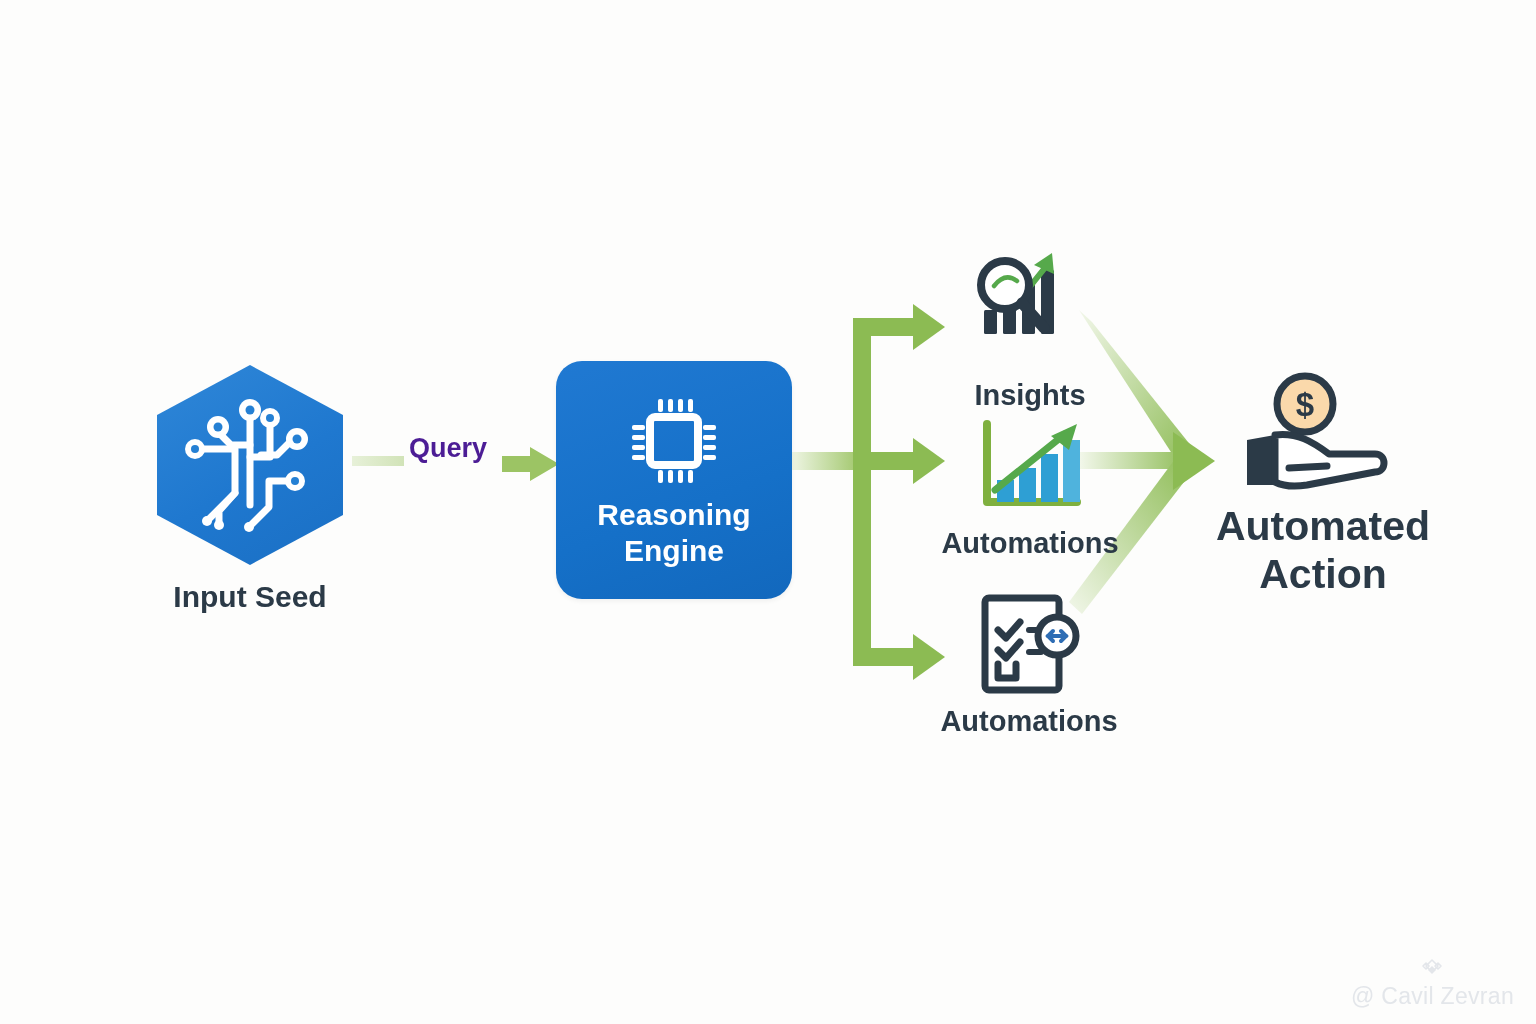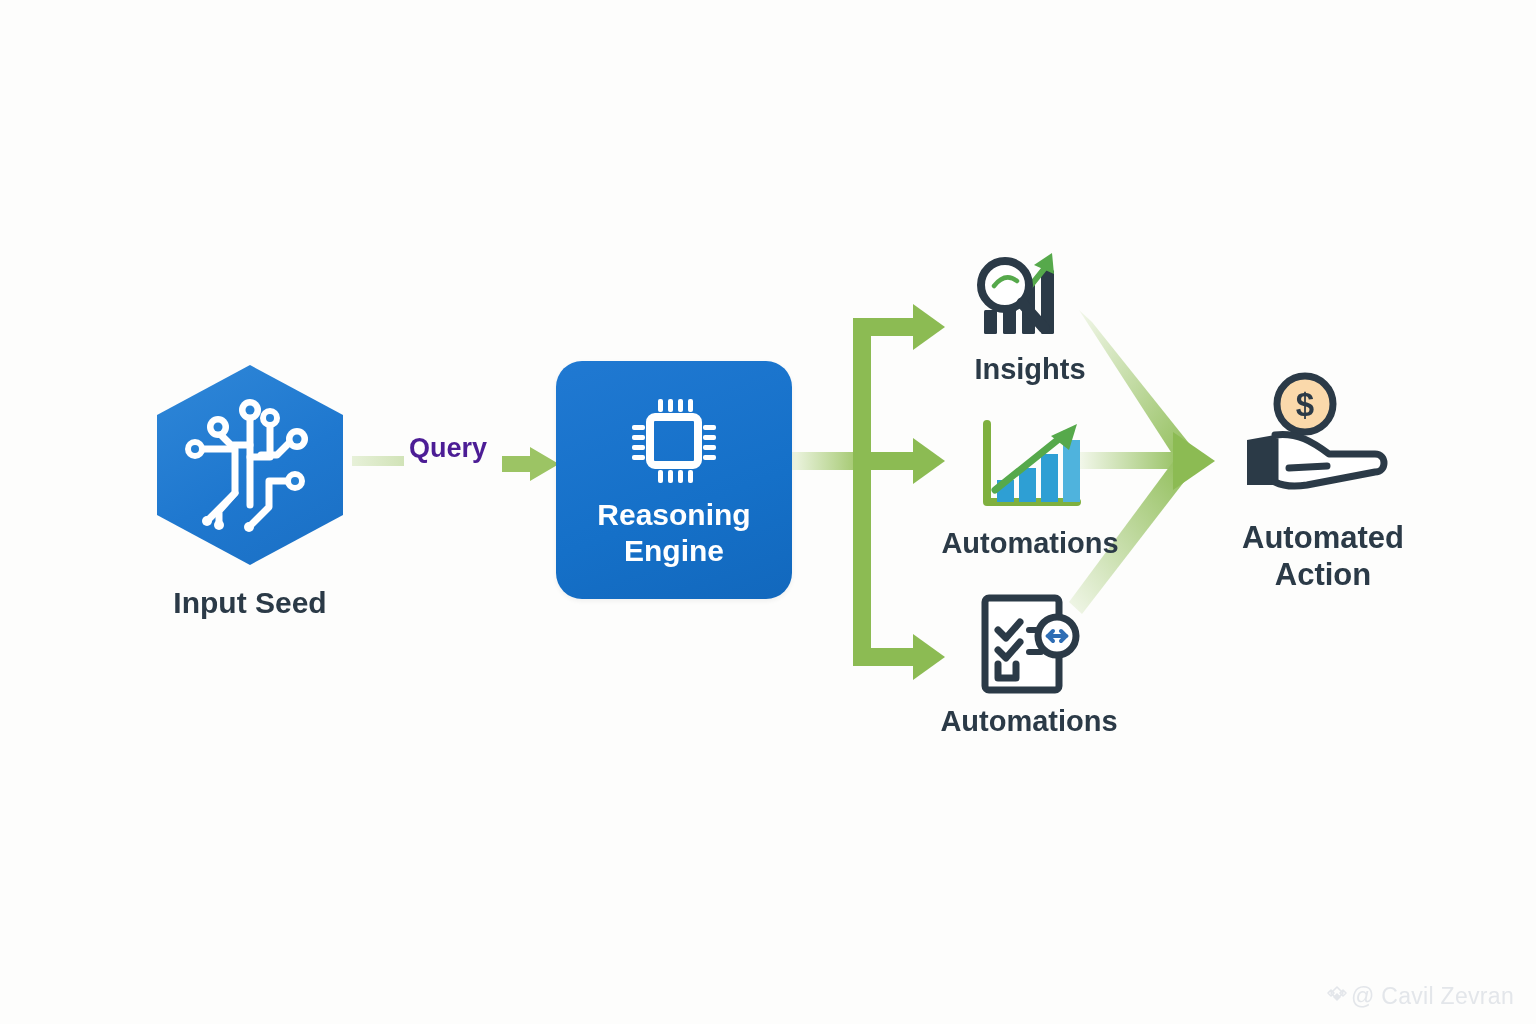--- a/index.html
+++ b/index.html
@@ -37,21 +37,21 @@
     position: relative;
   }
   .hex-shape {
     position: absolute;
     inset: 0;
     background: linear-gradient(150deg, #2f87d8 0%, #1f78cf 55%, #1a6fc4 100%);
     clip-path: polygon(50% 0%, 100% 25%, 100% 75%, 50% 100%, 0% 75%, 0% 25%);
     border-radius: 10px;
   }
   .hex-icon { position: absolute; inset: 0; }
-  #input-seed .node-label { margin-top: 20px; font-size: 30px; }
+  #input-seed .node-label { margin-top: 14px; font-size: 30px; }
 
   
   #reasoning-engine { left: 556px; top: 361px; width: 236px; }
   .engine-box {
     width: 236px;
     height: 238px;
     background: linear-gradient(160deg, #2079d2 0%, #1570c8 60%, #1268bd 100%);
     border-radius: 26px;
     display: flex;
     flex-direction: column;
@@ -89,39 +89,40 @@
     width: 100px;
     text-align: center;
     color: #4c1d95;
     font-size: 27px;
     font-weight: bold;
   }
 
   
   .branch-node { align-items: center; }
   .branch-node .node-label { margin-top: 8px; font-size: 29px; }
-  #insights   { left: 930px; top: 248px;  width: 200px; }
+  #insights   { left: 930px; top: 248px;  width: 200px; gap: 26px; }
   #predictions{ left: 912px; top: 418px;  width: 236px; }
   #automations{ left: 905px; top: 592px;  width: 248px; }
 
   
   #automated-action { left: 1218px; top: 372px; width: 210px; }
-  #automated-action .node-label { margin-top: 20px; font-size: 31px; }
+  #automated-action .node-label { margin-top: 2px; font-size: 41px; }
 
   
   #watermark {
     position: absolute;
     right: 22px; bottom: 14px;
     display: flex;
     align-items: center;
     gap: 0;
     color: #e3e6ea;
     font-size: 23px;
     letter-spacing: .3px;
     user-select: none;
+    flex-direction: column;
   }
   #watermark .wm-text { color: #e3e6ea; }
 
   svg { display: block; }
 </style>
 </head>
 <body>
 
 <div id="canvas">
 

